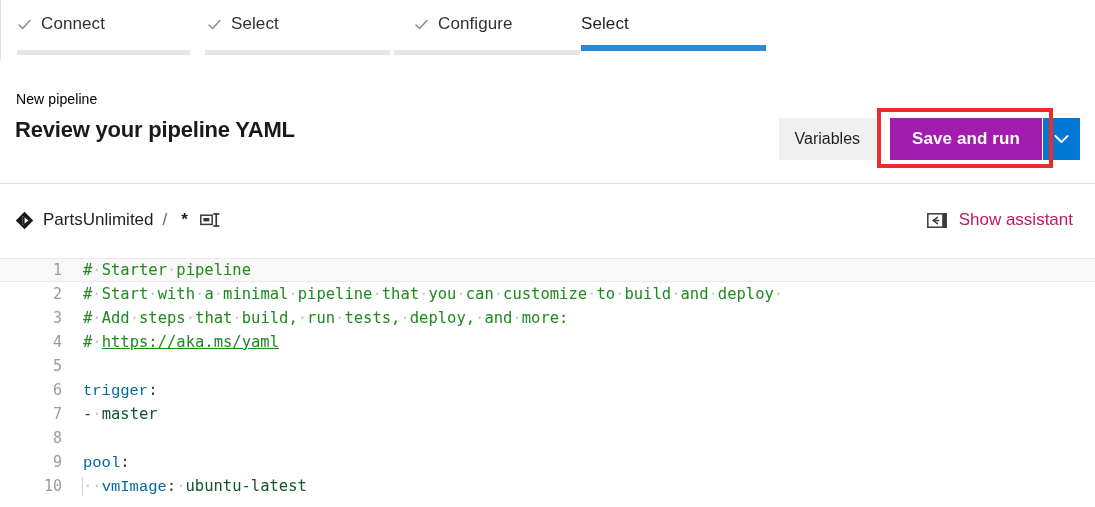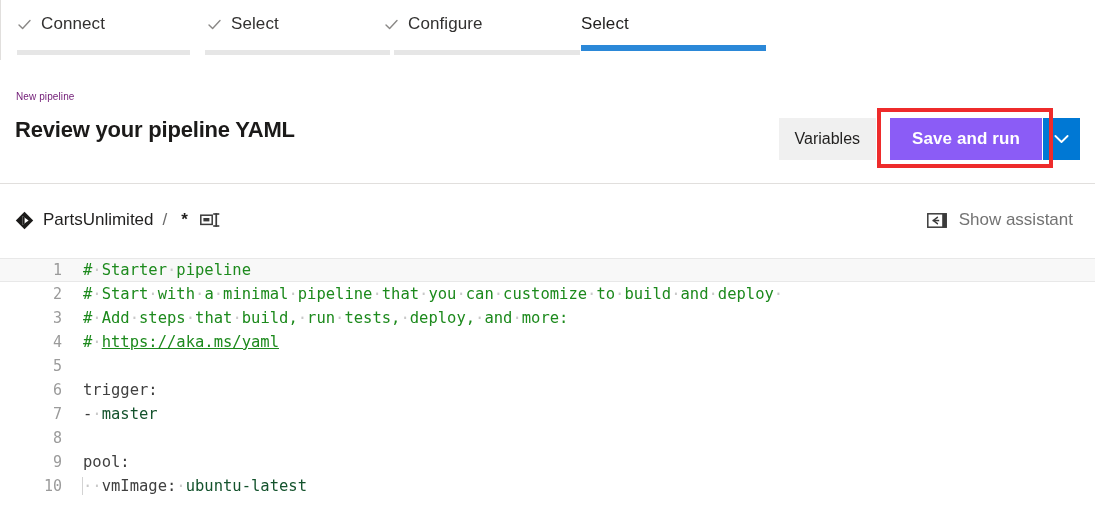--- a/index.html
+++ b/index.html
@@ -76,22 +76,22 @@
     left: 0;
     top: 60px;
     width: 1095px;
     height: 123px;
     background: #fff;
   }
   .breadcrumb-sub {
     position: absolute;
     left: 16px;
     top: 31px;
-    font-size: 10px;
-    color: #701a75;
+    font-size: 14px;
+    color: #000000;
     letter-spacing: 0.1px;
   }
   .page-title {
     position: absolute;
     left: 15px;
     top: 50px;
     font-size: 22px;
     font-weight: bold;
     color: #1b1a19;
     letter-spacing: -0.2px;
@@ -123,21 +123,21 @@
     position: relative;
     margin-left: 14px;
     margin-right: 15px;
   }
   .save-group {
     display: flex;
     align-items: stretch;
     height: 42px;
   }
   .btn-save {
-    background: #8b5cf6;
+    background: #a21caf;
     color: #ffffff;
     border: none;
     font-family: "Liberation Sans", sans-serif;
     font-size: 17px;
     font-weight: bold;
     padding: 0 22px;
     cursor: pointer;
     letter-spacing: 0.1px;
     display: flex;
     align-items: center;
@@ -234,21 +234,21 @@
     gap: 12px;
     cursor: pointer;
   }
   .assistant-icon {
     width: 20px;
     height: 15px;
     flex: none;
   }
   .assistant-label {
     font-size: 17px;
-    color: #737373;
+    color: #be185d;
     white-space: nowrap;
   }
 
   
   .editor {
     position: absolute;
     left: 0;
     top: 258px;
     width: 1095px;
     height: 249px;
@@ -287,21 +287,21 @@
     font-family: "DejaVu Sans Mono", monospace;
     font-size: 15px;
     user-select: none;
   }
   .code-text {
     padding-left: 21px;
     flex: 1;
     overflow: hidden;
   }
   .tok-comment { color: #1d8a1d; }
-  .tok-key     { color: #404040; }
+  .tok-key     { color: #0369a1; font-family: Liberation Mono, monospace; }
   .tok-punct   { color: #3b3b3b; }
   .tok-value   { color: #14532d; }
   .tok-dash    { color: #3b3b3b; }
   .ws          { color: #c9c9c9; }
   .tok-link    { color: #1d8a1d; text-decoration: underline; }
   .indent-guide {
     display: inline-block;
     position: relative;
   }
   .indent-guide::before {
@@ -334,21 +334,21 @@
   <div class="wiz-tab" style="left:207px;">
     <span class="wiz-check">
       <svg width="15" height="15" viewBox="0 0 15 15">
           <path d="M2 8 L5.6 11.6 L13 3.6" stroke="#8a8886" stroke-width="1.4" fill="none" stroke-linecap="round" stroke-linejoin="round"></path>
         </svg>
     </span>
     <span class="wiz-label">Select</span>
   </div>
   <div class="wiz-bar" style="left:205px; top:50px; width:185px;"></div>
 
-  <div class="wiz-tab" style="left:384px;">
+  <div class="wiz-tab" style="left:414px;">
     <span class="wiz-check">
       <svg width="15" height="15" viewBox="0 0 15 15">
           <path d="M2 8 L5.6 11.6 L13 3.6" stroke="#8a8886" stroke-width="1.4" fill="none" stroke-linecap="round" stroke-linejoin="round"></path>
         </svg>
     </span>
     <span class="wiz-label">Configure</span>
   </div>
   <div class="wiz-bar" style="left:394px; top:50px; width:186px;"></div>
 
   <div class="wiz-tab active" style="left:581px;">

